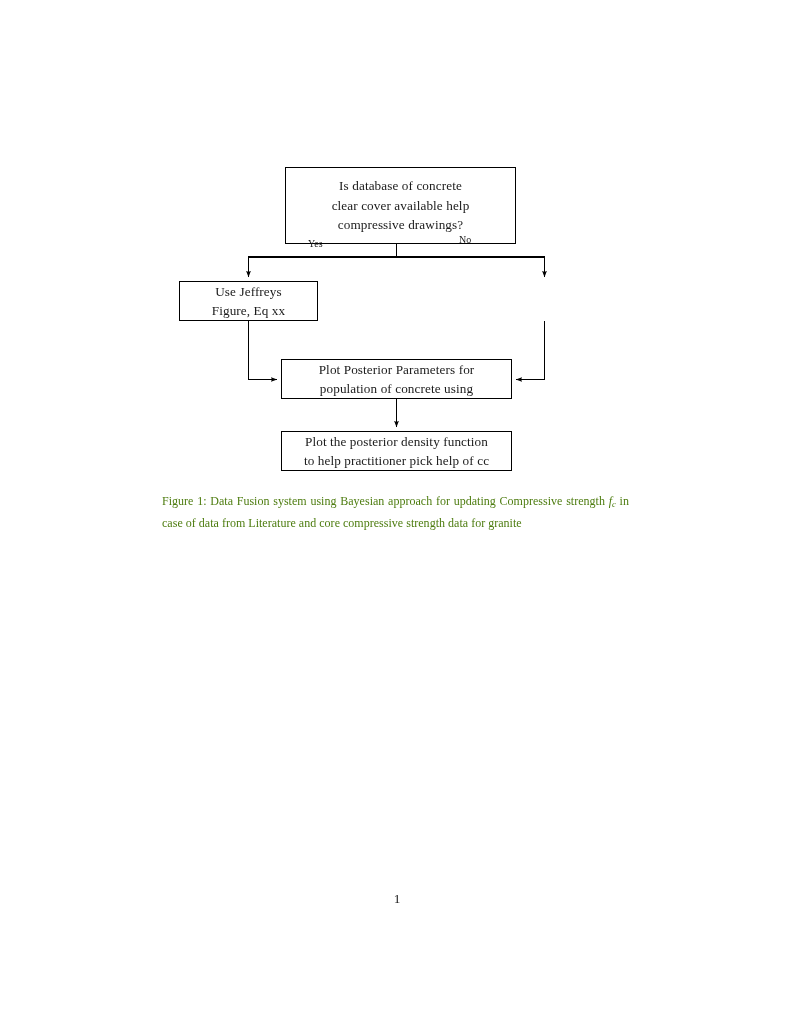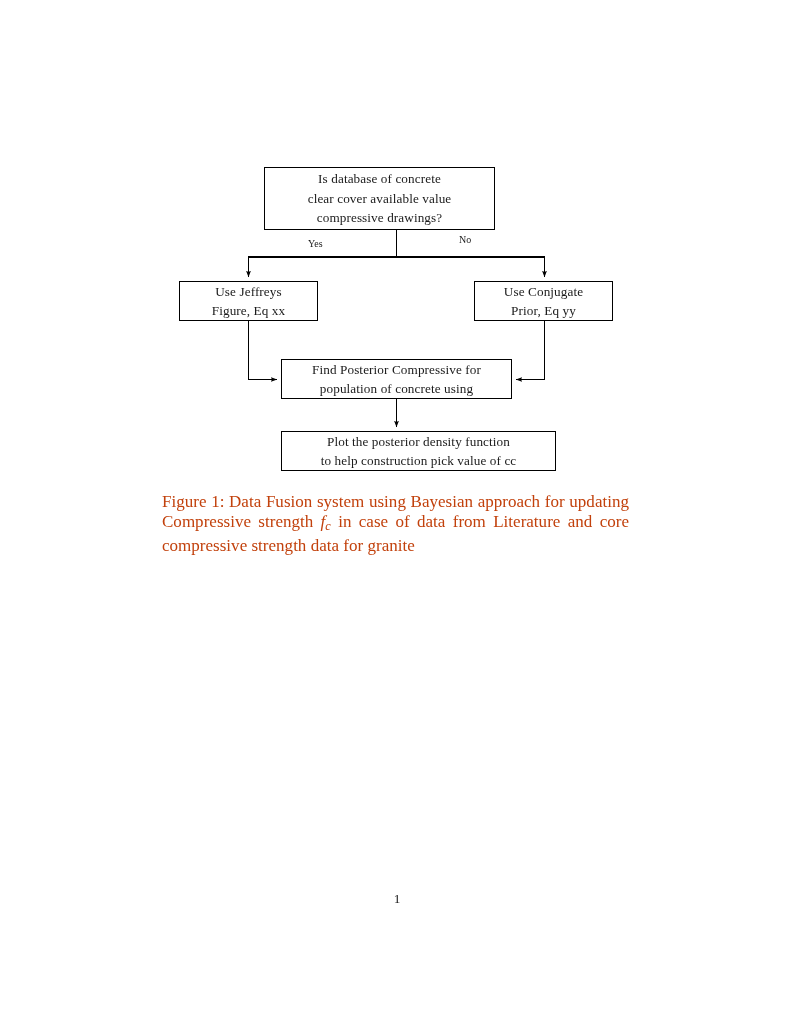--- a/index.html
+++ b/index.html
@@ -57,47 +57,47 @@
     line-height: 19.4px;
     letter-spacing: 0.1px;
     color: #1a1a1a;
   }
   .node-box .line {
     display: block;
     white-space: nowrap;
   }
 
   
-  #node-question      { left: 264px; top: 167px; width: 231px; height: 63px; align-items: center; }
+  #node-question      { left: 285px; top: 167px; width: 231px; height: 77px; align-items: center; }
   #node-jeffreys      { left: 179px; top: 281px; width: 139px; height: 40px; }
   #node-conjugate     { left: 474px; top: 281px; width: 139px; height: 40px; }
   #node-posterior     { left: 281px; top: 359px; width: 231px; height: 40px; }
-  #node-plot          { left: 281px; top: 431px; width: 275px; height: 40px; }
+  #node-plot          { left: 281px; top: 431px; width: 231px; height: 40px; }
 
   
   .branch-label {
     position: absolute;
     font-size: 10px;
     line-height: 16px;
     color: #1a1a1a;
     white-space: nowrap;
   }
   #label-yes { left: 308px; top: 236px; }
   #label-no  { left: 459px; top: 232px; }
 
   
   #caption {
     position: absolute;
     left: 162px;
     top: 492px;
     width: 467px;
-    font-size: 17px;
+    font-size: 12px;
     line-height: 19.6px;
     text-align: justify;
-    color: #c2410c;
+    color: #4d7c0f;
     letter-spacing: 0.02px;
   }
   #caption .mathvar {
     font-style: italic;
     font-family: "Liberation Serif", "DejaVu Serif", serif;
   }
   #caption .mathvar sub {
     font-style: italic;
     font-size: 0.72em;
     vertical-align: -0.22em;
@@ -140,45 +140,41 @@
         <path d="M248.5,321 L248.5,379.5 L277,379.5" marker-end="url(#arrowhead)"></path>
 
         <path d="M544.5,321 L544.5,379.5 L516,379.5" marker-end="url(#arrowhead)"></path>
 
         <path d="M396.5,399 L396.5,427" marker-end="url(#arrowhead)"></path>
       </g>
     </svg>
 
     <div class="node-box" id="node-question">
       <span class="line">Is database of concrete</span>
-      <span class="line">clear cover available value</span>
+      <span class="line">clear cover available help</span>
       <span class="line">compressive drawings?</span>
     </div>
 
     <span class="branch-label" id="label-yes">Yes</span>
     <span class="branch-label" id="label-no">No</span>
 
     <div class="node-box" id="node-jeffreys">
       <span class="line">Use Jeffreys</span>
       <span class="line">Figure, Eq xx</span>
     </div>
 
-    <div class="node-box" id="node-conjugate">
-      <span class="line">Use Conjugate</span>
-      <span class="line">Prior, Eq yy</span>
-    </div>
 
     <div class="node-box" id="node-posterior">
-      <span class="line">Find Posterior Compressive for</span>
+      <span class="line">Plot Posterior Parameters for</span>
       <span class="line">population of concrete using</span>
     </div>
 
     <div class="node-box" id="node-plot">
       <span class="line">Plot the posterior density function</span>
-      <span class="line">to help construction pick value of cc</span>
+      <span class="line">to help practitioner pick help of cc</span>
     </div>
 
   </div>
 
   <div id="caption"><span>Figure 1:</span><span> Data Fusion system using Bayesian approach for updating Compressive strength </span><span class="mathvar"><span>f</span><sub>c</sub></span><span> in case of data from Literature and core compressive strength data for granite</span></div>
 
   <div id="page-number">1</div>
 
 </div>
 

